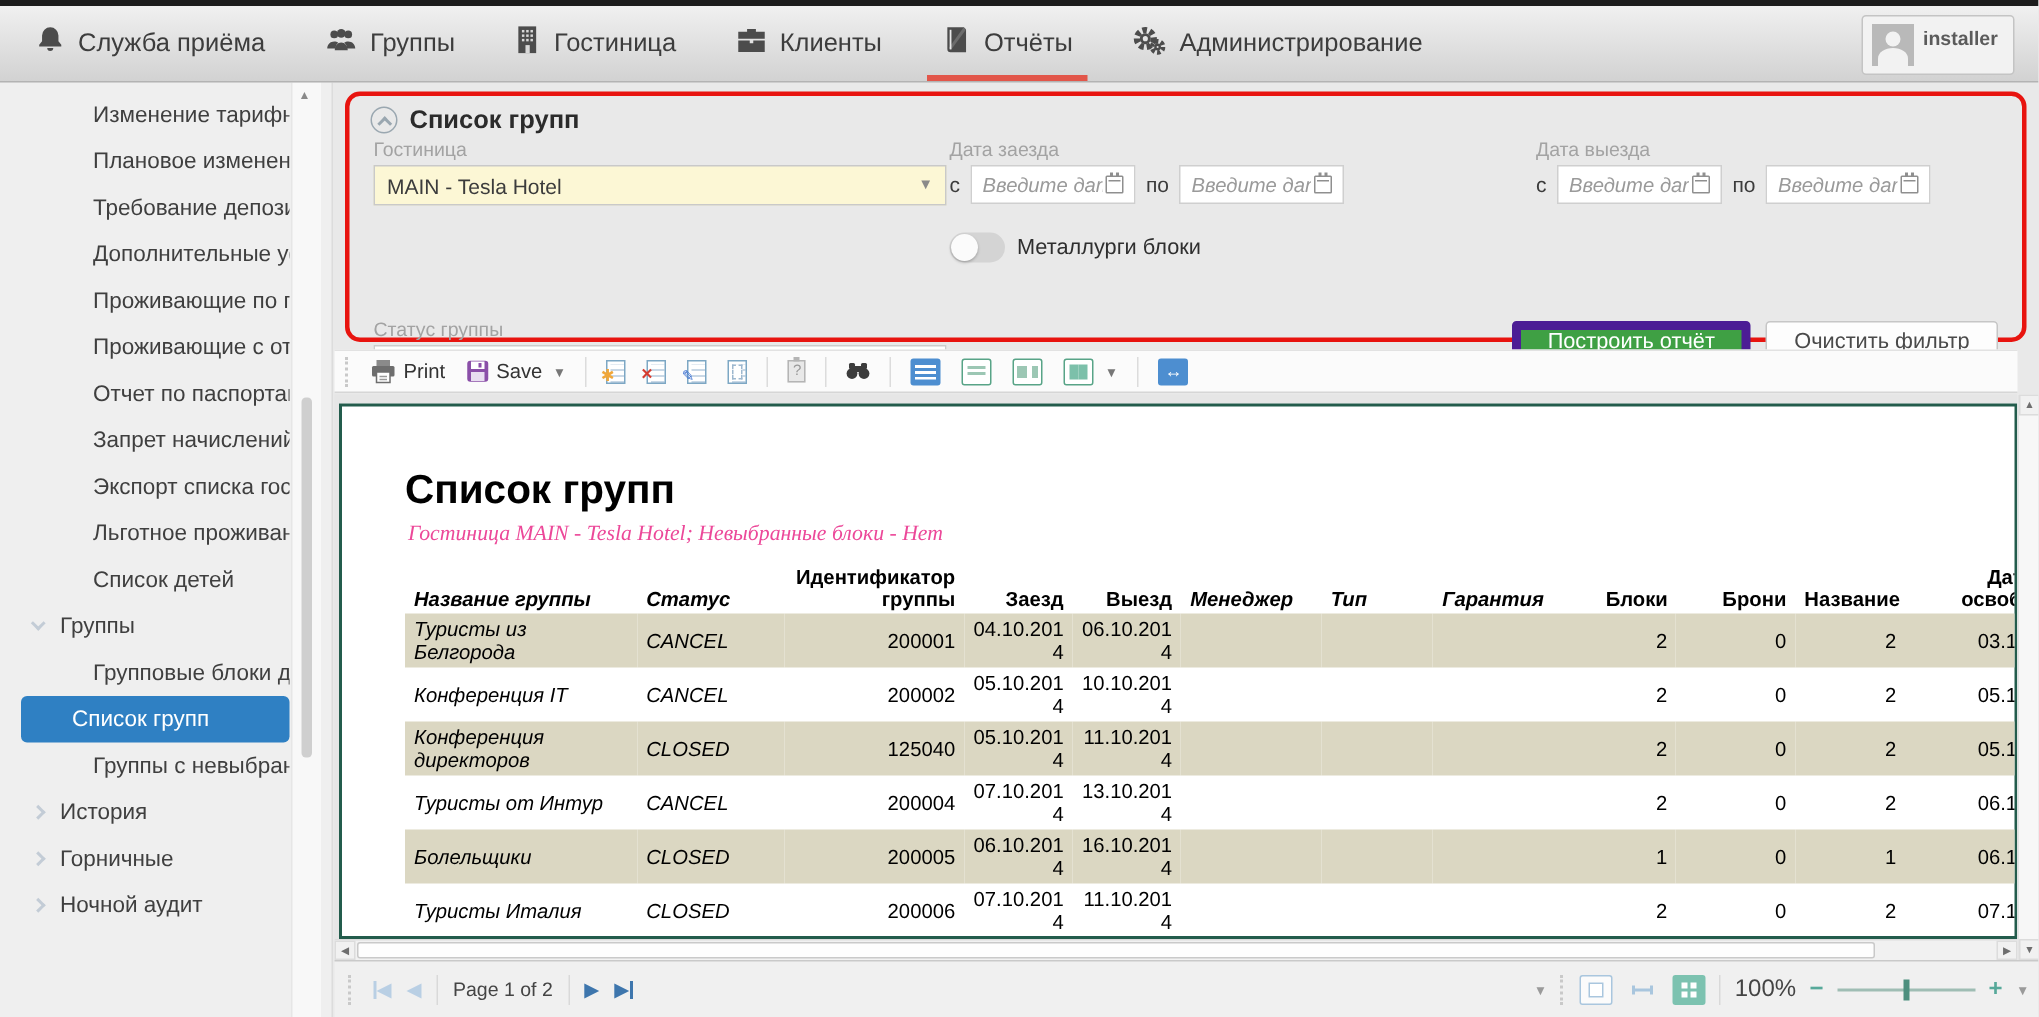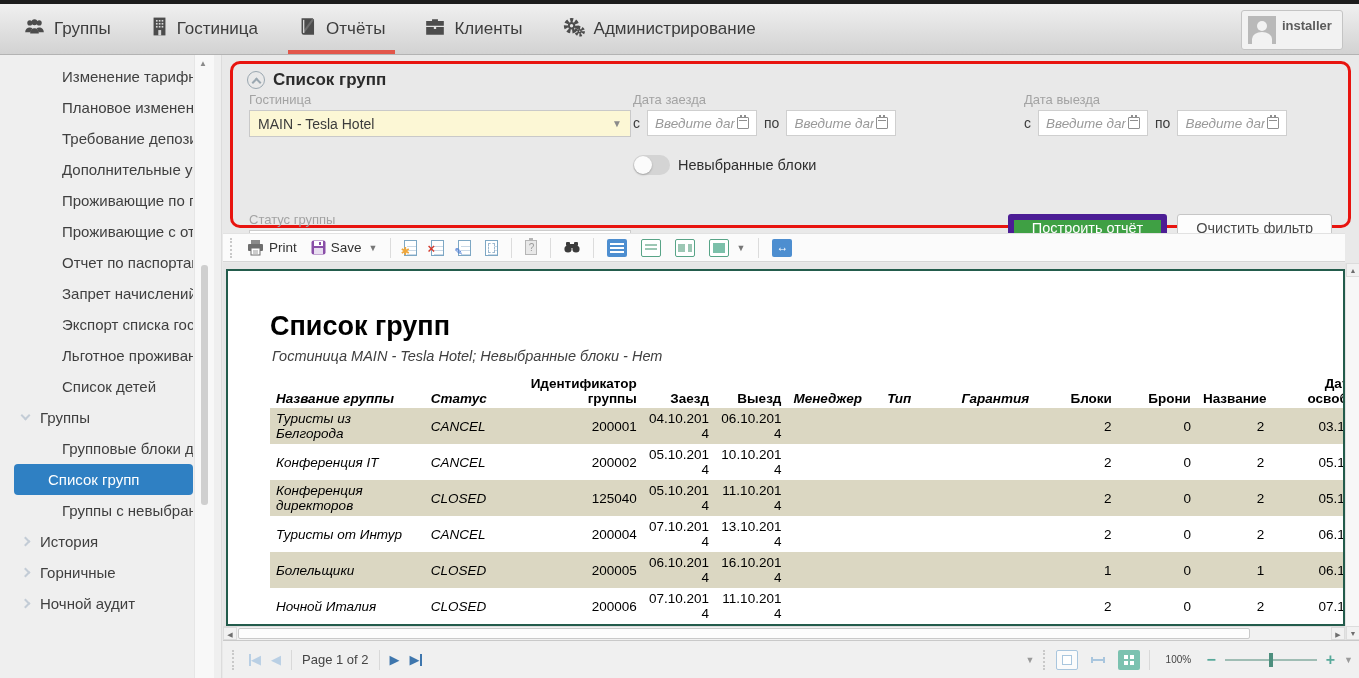--- a/index.html
+++ b/index.html
@@ -92,21 +92,21 @@
   .vicon.grid4::after { content:""; position:absolute; inset:3px; background:
       linear-gradient(#7cc0aa,#7cc0aa) 0 0/6px 5px no-repeat, linear-gradient(#7cc0aa,#7cc0aa) 100% 0/6px 5px no-repeat,
       linear-gradient(#7cc0aa,#7cc0aa) 0 100%/6px 5px no-repeat, linear-gradient(#7cc0aa,#7cc0aa) 100% 100%/6px 5px no-repeat; }
   .vicon.fit { background:#4d8ed0; color:#fff; font-size:12px; text-align:center; line-height:17px; }
 
   
   #viewer { position:absolute; left:0; right:14px; top:208px; bottom:52px; background:#e6e6e6; overflow:hidden; }
   #page { position:absolute; left:3px; right:0; top:6px; bottom:0; background:#fff; border:2px solid #235c4c; overflow:hidden; }
   #report { padding:40px 0 0 42px; }
   .r-title { font-size:27px; font-weight:bold; color:#000; letter-spacing:0; }
-  .r-subtitle { font-size:14.5px; font-style:italic; color:#404040; margin:6px 17px 10px 2px; }
+  .r-subtitle { font-size:14.5px; font-style:italic; color:#ec4899; margin:6px 17px 10px 2px;font-family:Liberation Serif, serif; }
   table { border-collapse:collapse; table-layout:fixed; width:1092px; font-size:13.5px; color:#000; }
   th { font-weight:bold; padding:2px 6px; line-height:15px; vertical-align:bottom; }
   td { padding:3px 6px; line-height:15px; vertical-align:middle; }
   tr.stripe td { background:#dbd7c2; }
   .al { text-align:left;font-style:italic; } .ar { text-align:right;margin-left:44px; }
   td.wrapdate { word-break:break-all; }
 
   
   #vscroll { position:absolute; right:0; top:208px; bottom:38px; width:14px; background:#f7f7f7; border-left:1px solid #e3e3e3; }
   .vs-btn { position:absolute; left:0; width:14px; height:14px; font-size:7px; color:#6e6e6e; text-align:center; line-height:14px; background:#f1f1f1; border:1px solid #dcdcdc; }
@@ -129,33 +129,39 @@
   .z-grip { width:4px; height:20px; border-left:2px dotted #c9c9c9; }
   .z-caret { font-size:9px; color:#9a9a9a; }
   .zv { width:22px; height:20px; border-radius:2px; position:relative; cursor:pointer; }
   .zv.single { border:1px solid #a9c6de; background:#fbfbfb; }
   .zv.single::after { content:""; position:absolute; inset:4px 5px; border:1px solid #a9c6de; background:#fff; }
   .zv.fitw::after { content:""; position:absolute; inset:7px 4px; border-left:2px solid #a9c6de; border-right:2px solid #a9c6de; background:linear-gradient(#a9c6de,#a9c6de) center/100% 2px no-repeat; }
   .zv.gridsel { background:#7cc2b0; }
   .zv.gridsel::after { content:""; position:absolute; inset:5px 6px; background:
       linear-gradient(#fff,#fff) 0 0/4px 4px no-repeat, linear-gradient(#fff,#fff) 100% 0/4px 4px no-repeat,
       linear-gradient(#fff,#fff) 0 100%/4px 4px no-repeat, linear-gradient(#fff,#fff) 100% 100%/4px 4px no-repeat; }
-  .z-pct { font-size:10px; color:#444; min-width:38px; text-align:center; }
+  .z-pct { font-size:16px; color:#444; min-width:38px; text-align:center; }
   .z-minus,.z-plus { color:#57a99a; font-size:16px; font-weight:bold; cursor:pointer; }
   .z-slider { width:92px; height:14px; position:relative; cursor:pointer; }
   .z-slider .track { position:absolute; top:6px; left:0; right:0; height:2px; background:#9fbdb4; }
   .z-slider .thumb { position:absolute; top:0; left:44px; width:4px; height:14px; background:#4d8f7e; }
 </style>
 </head>
 <body>
 
 <div id="topstrip"></div>
 
 <header id="topbar">
   <nav id="nav-items">
+      <div class="nav-item">
+        <span><svg width="19" height="19" viewBox="0 0 16 16" fill="#4c4c4c">
+            <path d="M8 1a4.6 4.6 0 0 0-4.6 4.6v3.2L1.8 10.8v1h12.4v-1L12.6 8.8V5.6A4.6 4.6 0 0 0 8 1zM6.3 12.6a1.7 1.7 0 0 0 3.4 0z"></path>
+          </svg></span>
+        <span>Служба приёма</span>
+      </div>
       <div class="nav-item">
         <span><svg width="21" height="18" viewBox="0 0 18 15" fill="#4c4c4c">
             <circle cx="5" cy="4" r="2.2"></circle>
             <circle cx="13" cy="4" r="2.2"></circle>
             <circle cx="9" cy="3.4" r="2.5"></circle>
             <path d="M1 12c0-2.4 1.8-4 4-4 .9 0 1.7.2 2.3.7A5 5 0 0 0 5.6 12z"></path>
             <path d="M17 12c0-2.4-1.8-4-4-4-.9 0-1.7.2-2.3.7A5 5 0 0 1 12.4 12z"></path>
             <path d="M5.3 13c0-2.6 1.6-4.4 3.7-4.4s3.7 1.8 3.7 4.4z"></path>
           </svg></span>
         <span>Группы</span>
@@ -171,34 +177,34 @@
               <rect x="6.4" y="5" width="1.4" height="1.4"></rect>
               <rect x="8.8" y="5" width="1.4" height="1.4"></rect>
               <rect x="4" y="7.5" width="1.4" height="1.4"></rect>
               <rect x="6.4" y="7.5" width="1.4" height="1.4"></rect>
               <rect x="8.8" y="7.5" width="1.4" height="1.4"></rect>
               <rect x="6" y="11" width="2.4" height="4.5"></rect>
             </g>
           </svg></span>
         <span>Гостиница</span>
       </div>
+      <div class="nav-item">
+        <span><svg width="20" height="18" viewBox="0 0 17 14" fill="#4c4c4c">
+            <path d="M6 2V0.5h5V2h5v4H1V2z"></path>
+            <path d="M1 7h6.5v1.6h2V7H16v6.5H1z"></path>
+          </svg></span>
+        <span>Клиенты</span>
+      </div>
       <div class="nav-item active">
         <span><svg width="19" height="19" viewBox="0 0 16 16" fill="#4c4c4c">
             <path d="M3 1h9.2l1.3 1.3V15H4.8A1.8 1.8 0 0 1 3 13.2z"></path>
             <path d="M12.2 1 13.5 2.3 5 13.8 3.8 12.6z" fill="#6c6c6c"></path>
             <rect x="4.3" y="2.4" width="1" height="11" fill="#e9e9e9"></rect>
           </svg></span>
         <span>Отчёты</span>
-      </div>
-      <div class="nav-item">
-        <span><svg width="20" height="18" viewBox="0 0 17 14" fill="#4c4c4c">
-            <path d="M6 2V0.5h5V2h5v4H1V2z"></path>
-            <path d="M1 7h6.5v1.6h2V7H16v6.5H1z"></path>
-          </svg></span>
-        <span>Клиенты</span>
       </div>
       <div class="nav-item">
         <span><svg width="22" height="20" viewBox="0 0 18 16">
             <circle cx="7" cy="7" r="4.6" fill="none" stroke="#4c4c4c" stroke-width="3.4" stroke-dasharray="2.4 1.6"></circle>
             <circle cx="7" cy="7" r="2.2" fill="none" stroke="#4c4c4c" stroke-width="1.6"></circle>
             <circle cx="13.7" cy="11.5" r="3" fill="none" stroke="#4c4c4c" stroke-width="2.6" stroke-dasharray="1.8 1.3"></circle>
             <circle cx="13.7" cy="11.5" r="1.2" fill="none" stroke="#4c4c4c" stroke-width="1.3"></circle>
           </svg></span>
         <span>Администрирование</span>
       </div>
@@ -286,21 +292,21 @@
 
       <div class="f-col-status">
         <div class="f-label">Статус группы</div>
         <input class="f-status-input" value="" style="">
       </div>
 
       <div class="f-toggle-row">
         <span class="switch">
             <span class="knob"></span>
           </span>
-        <span class="f-toggle-label">Невыбранные блоки</span>
+        <span class="f-toggle-label">Металлурги блоки</span>
       </div>
 
       <div class="f-buttons">
         <button class="btn btn-green">Построить отчёт</button>
         <button class="btn btn-white">Очистить фильтр</button>
       </div>
     </div>
   </section>
 
   <div id="toolbar">
@@ -479,21 +485,21 @@
                 <td class="ar wrapdate">16.10.2014</td>
                 <td class="al"></td>
                 <td class="al"></td>
                 <td class="al"></td>
                 <td class="ar">1</td>
                 <td class="ar">0</td>
                 <td class="ar">1</td>
                 <td class="ar">06.10.</td>
               </tr>
               <tr>
-                <td class="al">Ночной Италия</td>
+                <td class="al">Туристы Италия</td>
                 <td class="al">CLOSED</td>
                 <td class="ar">200006</td>
                 <td class="ar wrapdate">07.10.2014</td>
                 <td class="ar wrapdate">11.10.2014</td>
                 <td class="al"></td>
                 <td class="al"></td>
                 <td class="al"></td>
                 <td class="ar">2</td>
                 <td class="ar">0</td>
                 <td class="ar">2</td>

